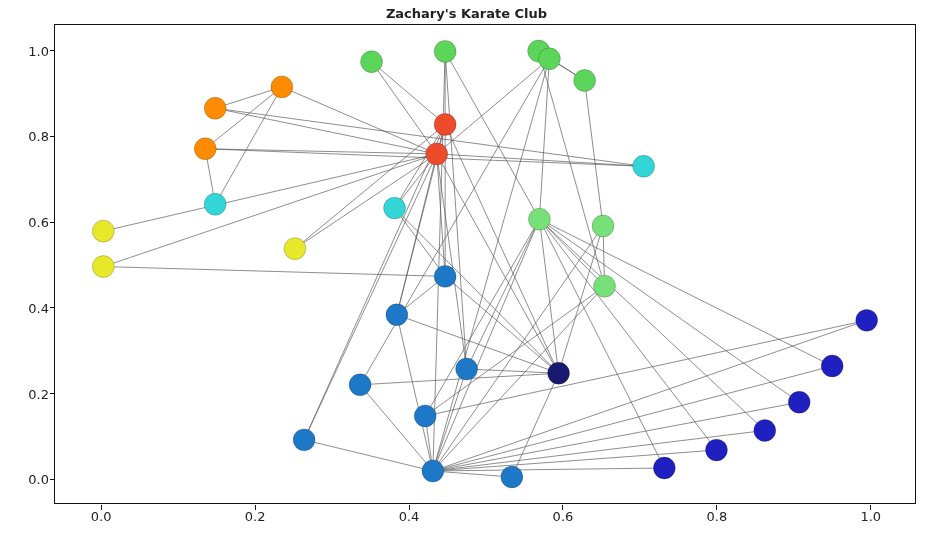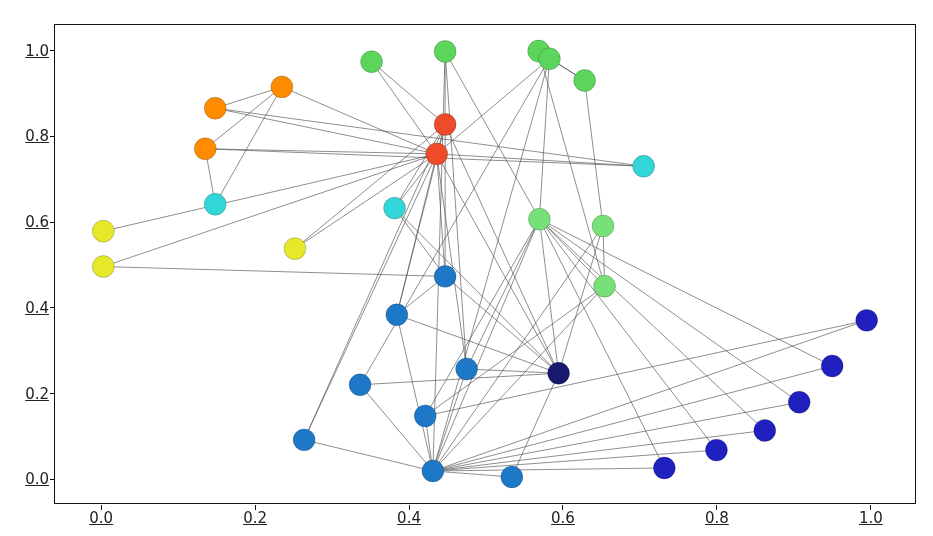--- a/index.html
+++ b/index.html
@@ -37,23 +37,22 @@
   svg.plot {
     position: absolute;
     left: 0;
     top: 0;
     width: 100%;
     height: 100%;
     overflow: visible;
   }
   .tick-label {
     position: absolute;
-    font-size: 15px;
+    font-size: 13px;
     color: #222;
-    text-decoration: underline;
   }
   .tick-label.x {
     top: 484px;
     transform: translateX(-50%);
   }
   .tick-label.y {
     right: 866px;
     transform: translateY(-50%);
     text-align: right;
     width: 40px;
@@ -70,20 +69,21 @@
   .tick-mark.y {
     height: 1px;
     width: 5px;
     left: -5px;
   }
 </style>
 </head>
 <body>
 
 <div class="figure">
+  <div class="title">Zachary's Karate Club</div>
   <div class="axes">
     <svg class="plot" viewBox="0 0 862 480">
         <g>
           <line x1="382.51" y1="129.43" x2="390.98" y2="99.86" stroke="#555" stroke-width="0.9" stroke-opacity="0.75"></line>
           <line x1="382.51" y1="129.43" x2="504.89" y2="349.71" stroke="#555" stroke-width="0.9" stroke-opacity="0.75"></line>
           <line x1="382.51" y1="129.43" x2="390.98" y2="252.43" stroke="#555" stroke-width="0.9" stroke-opacity="0.75"></line>
           <line x1="382.51" y1="129.43" x2="160.09" y2="83.57" stroke="#555" stroke-width="0.9" stroke-opacity="0.75"></line>
           <line x1="382.51" y1="129.43" x2="150.08" y2="124.29" stroke="#555" stroke-width="0.9" stroke-opacity="0.75"></line>
           <line x1="382.51" y1="129.43" x2="227.04" y2="62.14" stroke="#555" stroke-width="0.9" stroke-opacity="0.75"></line>
           <line x1="382.51" y1="129.43" x2="340.18" y2="183.86" stroke="#555" stroke-width="0.9" stroke-opacity="0.75"></line>

